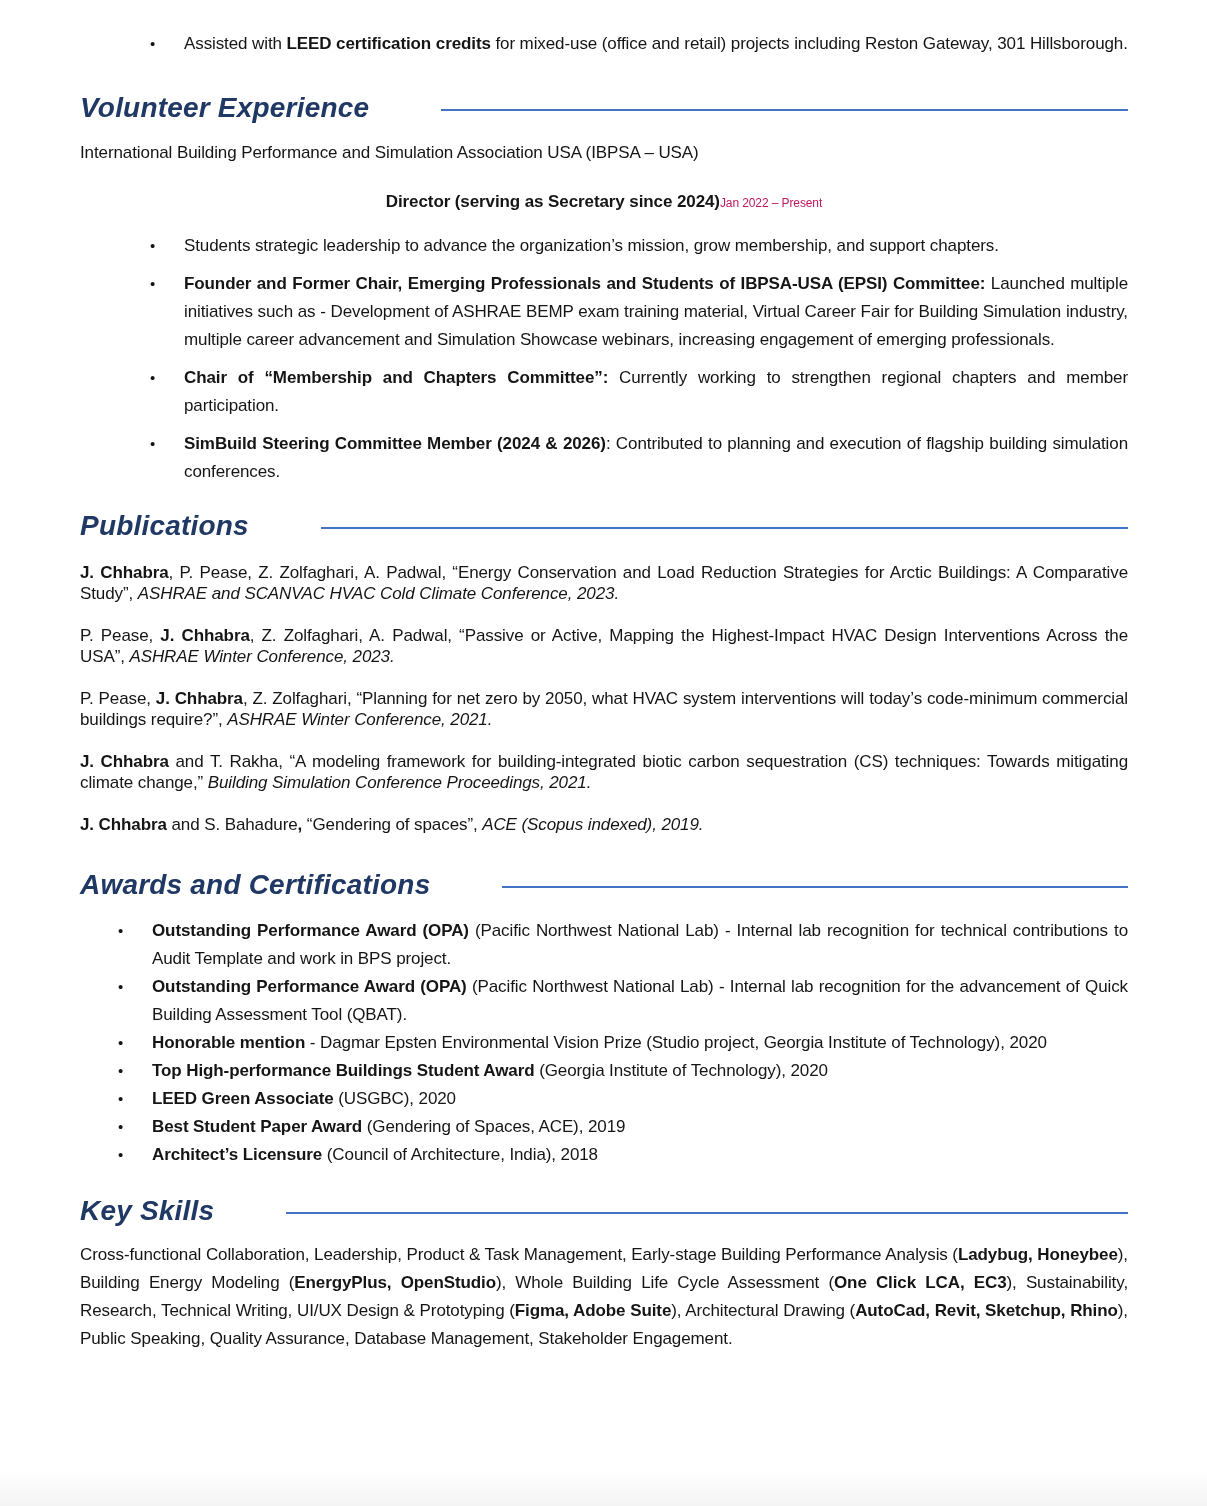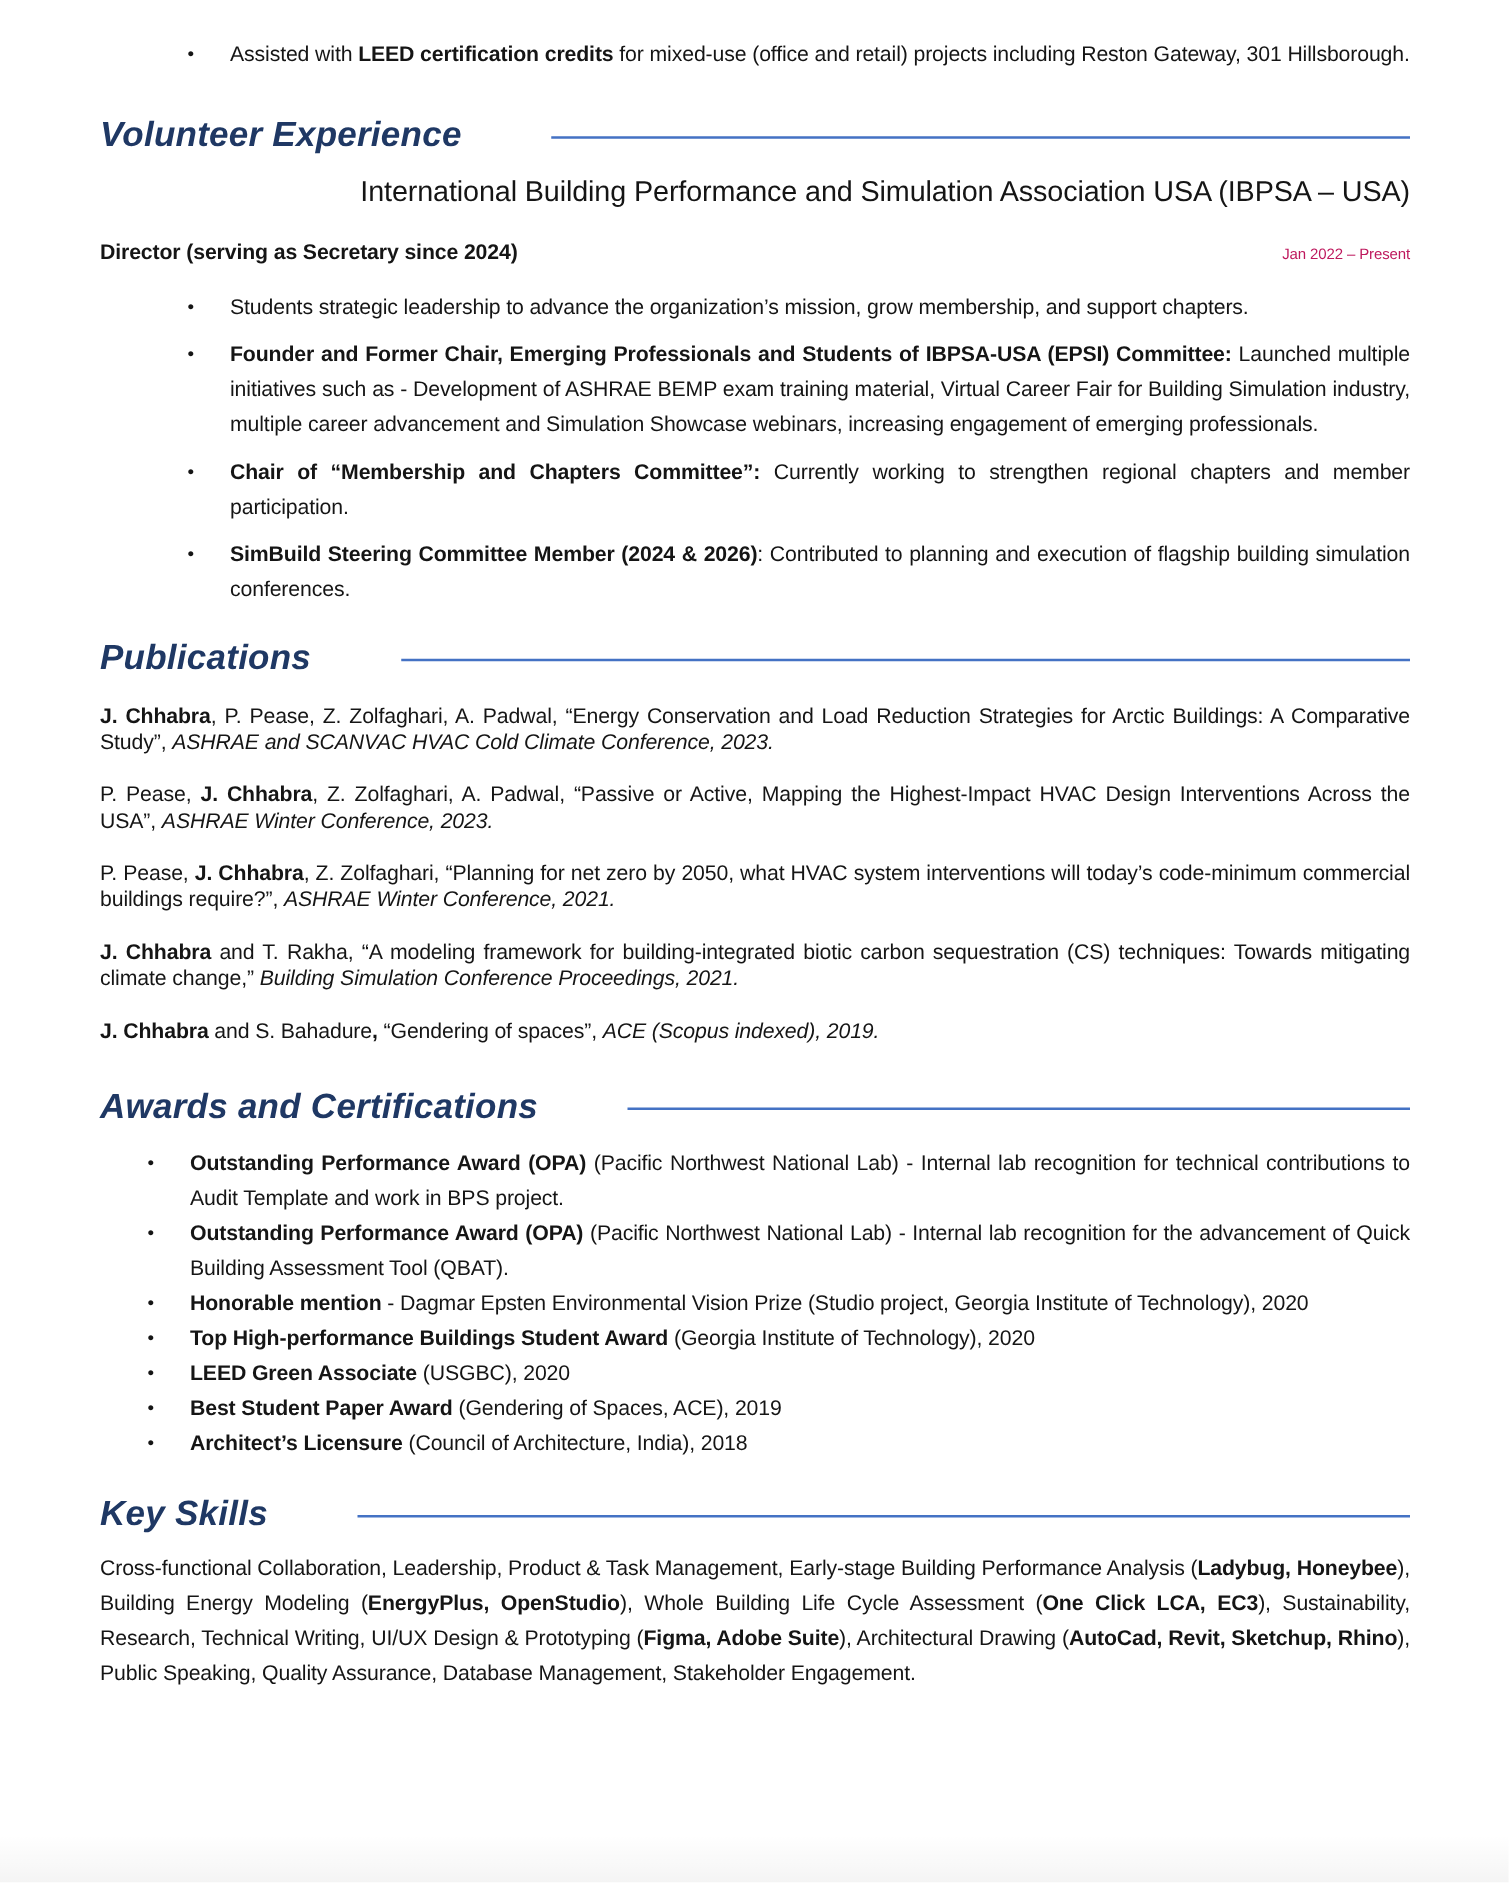--- a/index.html
+++ b/index.html
@@ -55,25 +55,25 @@
     color: #151515;
   }
   .bullet-row .bullet-text {
     flex: 1;
     line-height: 28px;
     text-align: justify;
   }
 
   
   .vol-section .section-head { margin-top: 34px; }
-  .org-line { margin-top: 16px; font-size: 23px; line-height: 26px; text-align: right; }
+  .org-line { margin-top: 16px; font-size: 17px; line-height: 26px; }
   .role-row {
     margin-top: 26px;
     display: flex;
-    justify-content: space-between;
+    justify-content: center;
     align-items: baseline;
   }
   .role-title { font-size: 17px; font-weight: 700; }
   .role-dates { font-size: 12px; color: #be185d; }
   .vol-bullets { margin-top: 20px; }
 
   
   .pub-section .section-head { margin-top: 24px; margin-bottom: 20px; }
   .pub-item {
     line-height: 21px;

